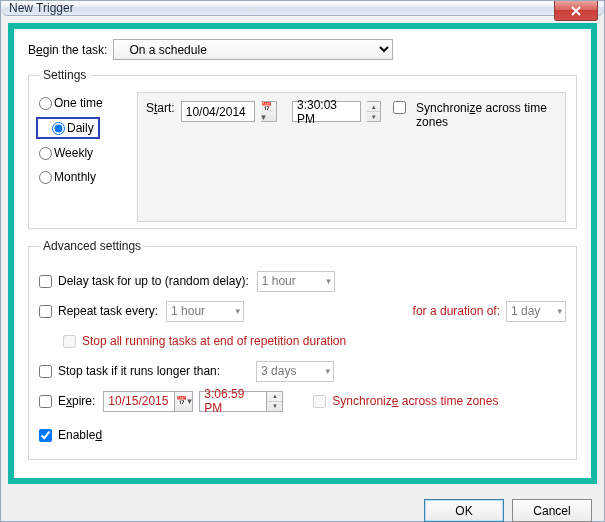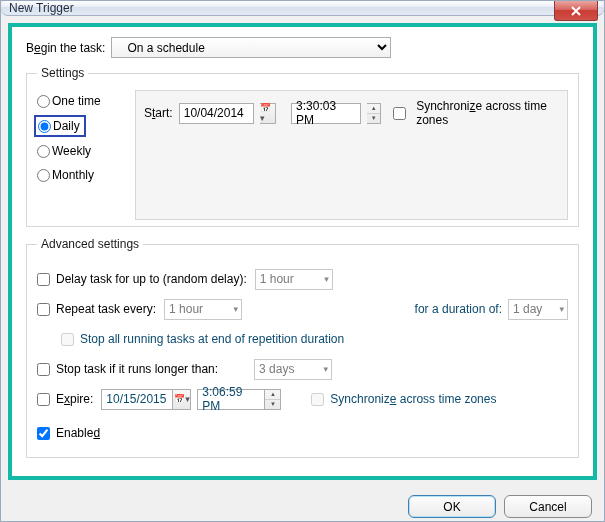--- a/index.html
+++ b/index.html
@@ -2,51 +2,51 @@
 <html><head>
 <meta charset="utf-8">
 <style>
 * { box-sizing: border-box; font-family: "Segoe UI", Tahoma, sans-serif; font-size: 12px; }
 body { margin: 0; padding: 0; background: #fff; }
 .window { width: 605px; height: 522px; border: 1px solid #9aaabe; background: #f0f0f0; display: flex; flex-direction: column; box-shadow: 0 0 6px rgba(0,0,0,0.2); }
 .titlebar { height: 30px; background: linear-gradient(to bottom, #fdfefe, #e8edf5 45%, #d9e1ee 46%, #e3eaf4); display: flex; align-items: center; padding: 0 0 0 8px; border-bottom: 1px solid #a3b0c5; position: relative; border-radius: 7px; }
 .title-text { color: #1f2b3d; }
 .close-btn { position: absolute; right: 6px; top: 0; width: 44px; height: 20px; background: linear-gradient(to bottom, #e9a6a1, #d9655e 45%, #c93c33 46%, #cf4f47); border: 1px solid #8b3a35; border-top: none; border-radius: 0 0 3px 3px; display: flex; align-items: center; justify-content: center; color: #fff; font-weight: bold; }
 .close-btn svg { width: 10px; height: 10px; }
-.content { flex: 1; background: #fff; margin: 7px; padding: 10px 14px 8px 14px; border: 4px solid #14b8a6; position: relative; }
+.content { flex: 1; background: #fff; margin: 7px; padding: 10px 14px 8px 14px; border: 6px solid #14b8a6; position: relative; }
 .row { display: flex; align-items: center; margin-bottom: 8px; }
 .row label.lead { margin-right: 6px; }
 select.begin { width: 280px; height: 21px; border: 1px solid #abadb3; background: linear-gradient(to bottom,#fff,#f1f1f1); padding-left: 11px; }
 fieldset { border: 1px solid #d6d6d6; margin: 0 0 10px 0; padding: 10px 10px 6px 10px; }
 fieldset legend { padding: 0 4px; color: #1a1a1a; }
 .settings-body { display: flex; gap: 10px; }
 .radio-col { width: 88px; display: flex; flex-direction: column; gap: 10px; padding-top: 4px; }
 .radio-item { display: flex; align-items: flex-end; gap: 2px; }
-.radio-item.selected { outline: 2px solid #2a47b4; outline-offset: 1px; padding: 1px 3px 1px 1px; width: fit-content; }
+.radio-item.selected { outline: 2px solid #2a47b4; outline-offset: 1px; padding: 1px 3px 1px 13px; width: fit-content; }
 .radio-item input { margin: 0; }
 .schedule-panel { flex: 1; border: 1px solid #d6d6d6; background: #f5f5f5; padding: 8px; min-height: 130px; }
-.sched-row { display: flex; align-items: center; gap: 6px; }
+.sched-row { display: flex; align-items: flex-start; gap: 6px; }
 .date-inp, .time-inp { height: 21px; border: 1px solid #abadb3; background: #fff; padding: 0 4px; display: inline-flex; align-items: center; }
 .date-inp { width: 86px; }
 .time-inp { width: 80px; }
 .spin { width: 16px; height: 21px; border: 1px solid #abadb3; border-left: none; background: linear-gradient(to bottom,#f5f5f5,#eaeaea); display: inline-flex; flex-direction: column; }
 .spin div { flex:1; display:flex; align-items:center; justify-content:center; font-size:6px; color:#555; border-bottom:1px solid #cfcfcf; }
 .spin div:last-child { border-bottom:none; }
 .cbx { width: 13px; height: 13px; margin: 0 4px 0 6px; }
 .adv-row { display: flex; align-items: center; margin: 6px 0; min-height: 24px; }
 .adv-row .cbx { margin: 0 6px 0 0; }
 .adv-row .lbl { margin-right: 8px; }
-.disabled { color: #0c4a6e; }
+.disabled { color: #b91c1c; }
 .combo { height: 21px; border: 1px solid #c9c9c9; background: #fff; display: inline-flex; align-items: center; padding: 0 16px 0 4px; color:#7a7a7a; position: relative; }
 .combo::after { content:"▾"; position:absolute; right:3px; font-size:9px; color:#888; }
 .combo.w70 { width: 78px; }
 .combo.w60 { width: 60px; }
 .indent { margin-left: 24px; }
 .footer { display:flex; justify-content:flex-end; gap:8px; padding: 8px 12px 10px 0; }
-button.dlg { width: 88px; height: 23px; border: 1px solid #8a8a8a; background: linear-gradient(to bottom,#fdfdfd,#ececec); border-radius: 6px; }
+button.dlg { width: 80px; height: 23px; border: 1px solid #8a8a8a; background: linear-gradient(to bottom,#fdfdfd,#ececec); border-radius: 0; }
 button.dlg.default { border: 1px solid #3c7fb1; box-shadow: 0 0 0 1px #b6e0f7 inset; }
 u { text-decoration: underline; }
 .cal-btn { width:18px; height:21px; border:1px solid #abadb3; border-left:none; background:linear-gradient(to bottom,#f7f7f7,#e8e8e8); display:inline-flex; align-items:center; justify-content:center; font-size:9px; color:#555; }
 </style>
 </head>
 <body>
 
 <div class="window">
   <div class="titlebar">
     <span class="title-text">New Trigger</span>

